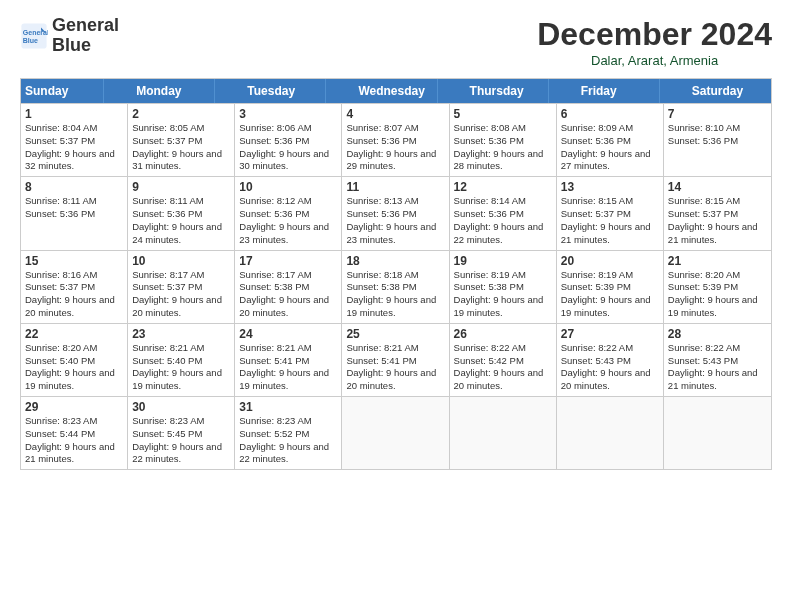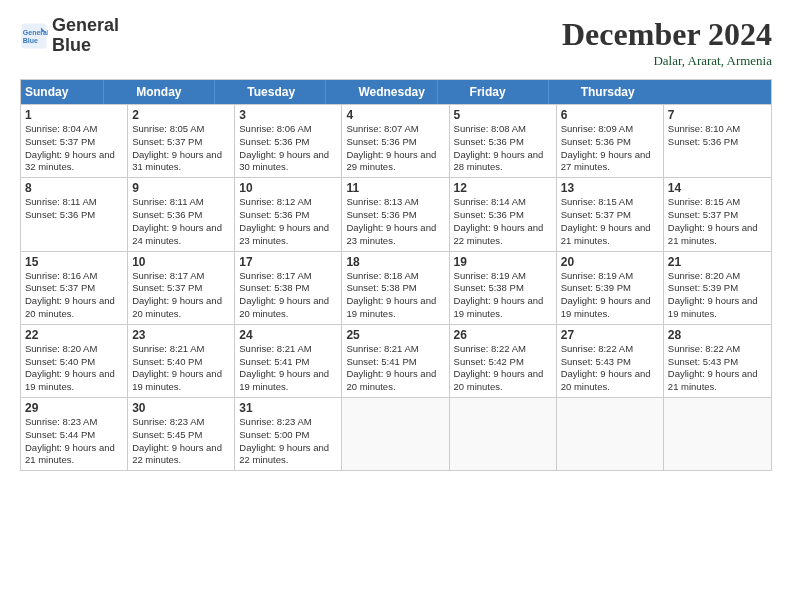--- a/index.html
+++ b/index.html
@@ -35,22 +35,21 @@
       line-height: 1.1;
     }
     .logo-text span {
       display: block;
     }
     .logo-icon {
       width: 28px;
       height: 28px;
     }
     .title-block {
-      text-align: right;
-      font-family: Liberation Serif, serif;
+      text-align: center;
     }
     .month-title {
       font-size: 32px;
       font-weight: bold;
       color: #333;
     }
     .location {
       font-size: 13px;
       color: #14532d;
     }
@@ -130,22 +129,23 @@
       <div class="location">Dalar, Ararat, Armenia</div>
     </div>
   </div>
 
   <div class="calendar">
     <div class="cal-header">
     <div class="cal-header-cell">Sunday</div>
         <div class="cal-header-cell">Monday</div>
         <div class="cal-header-cell">Tuesday</div>
         <div class="cal-header-cell">Wednesday</div>
+        <div class="cal-header-cell">Thursday</div>
         <div class="cal-header-cell">Friday</div>
-        <div class="cal-header-cell">Thursday</div>
+        <div class="cal-header-cell">Saturday</div>
       </div>
     <div class="cal-body">
     <div class="cal-row">
           <div class="cal-cell">
             <span class="day-num">1</span>
             <span class="cell-line">Sunrise: 8:04 AM</span>
             <span class="cell-line">Sunset: 5:37 PM</span>
             <span class="cell-line">Daylight: 9 hours and 32 minutes.</span>
           </div>
           <div class="cal-cell">
@@ -324,21 +324,21 @@
           </div>
           <div class="cal-cell">
             <span class="day-num">30</span>
             <span class="cell-line">Sunrise: 8:23 AM</span>
             <span class="cell-line">Sunset: 5:45 PM</span>
             <span class="cell-line">Daylight: 9 hours and 22 minutes.</span>
           </div>
           <div class="cal-cell">
             <span class="day-num">31</span>
             <span class="cell-line">Sunrise: 8:23 AM</span>
-            <span class="cell-line">Sunset: 5:00 PM</span>
+            <span class="cell-line">Sunset: 5:52 PM</span>
             <span class="cell-line">Daylight: 9 hours and 22 minutes.</span>
           </div>
           <div class="cal-cell empty"></div>
           <div class="cal-cell empty"></div>
           <div class="cal-cell empty"></div>
           <div class="cal-cell empty"></div>
         </div>
       </div>
   </div>
 </div>

